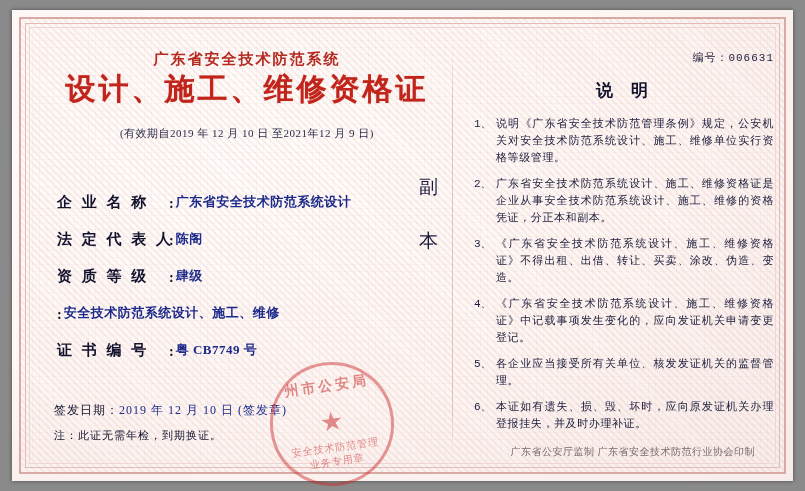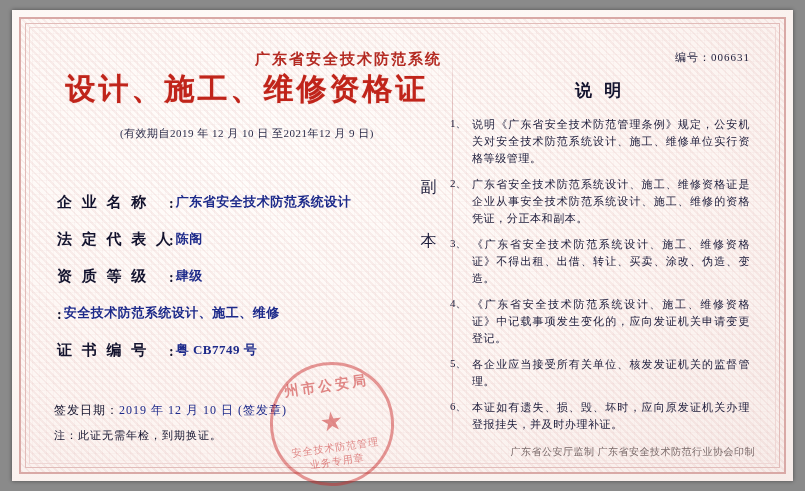--- a/index.html
+++ b/index.html
@@ -59,21 +59,21 @@
     position: absolute;
     left: 40px;
     top: 40px;
     width: 390px;
   }
   .org-line {
     font-size: 15px;
     color: #b42a22;
     font-weight: bold;
     letter-spacing: 2px;
-    text-align: right;
+    text-align: center;
     font-family: "DejaVu Serif", serif;
   }
   .main-title {
     font-size: 30px;
     color: #c0241a;
     font-weight: bold;
     letter-spacing: 3px;
     text-align: center;
     font-family: "DejaVu Serif", serif;
     text-shadow: 0 0 1px rgba(192,36,26,0.4);
@@ -82,21 +82,21 @@
     margin-top: 16px;
     font-size: 11px;
     color: #2c2c4a;
     text-align: center;
     letter-spacing: 0.5px;
   }
   .fu-ben {
     position: absolute;
     right: 0px;
     top: 110px;
-    font-size: 16px;
+    font-size: 19px;
     color: #1b1b3a;
     letter-spacing: 1px;
     line-height: 54px;
     text-align: center;
     width: 26px;
   }
 
   .fields {
     position: absolute;
     left: 45px;
@@ -202,23 +202,24 @@
     left: 440px;
     top: 42px;
     width: 1px;
     height: 400px;
     background: linear-gradient(to bottom, rgba(205,150,150,0) 0%, rgba(205,150,150,0.5) 12%, rgba(205,150,150,0.5) 88%, rgba(205,150,150,0) 100%);
   }
 
   
   .right-col {
     position: absolute;
-    left: 438px;
+    left: 462px;
     top: 40px;
     width: 300px;
+    font-family: Liberation Mono, monospace;
   }
   .cert-no {
     text-align: right;
     font-size: 11px;
     color: #1b1b3a;
     letter-spacing: 1px;
   }
   .notes-title {
     margin-top: 14px;
     text-align: center;

